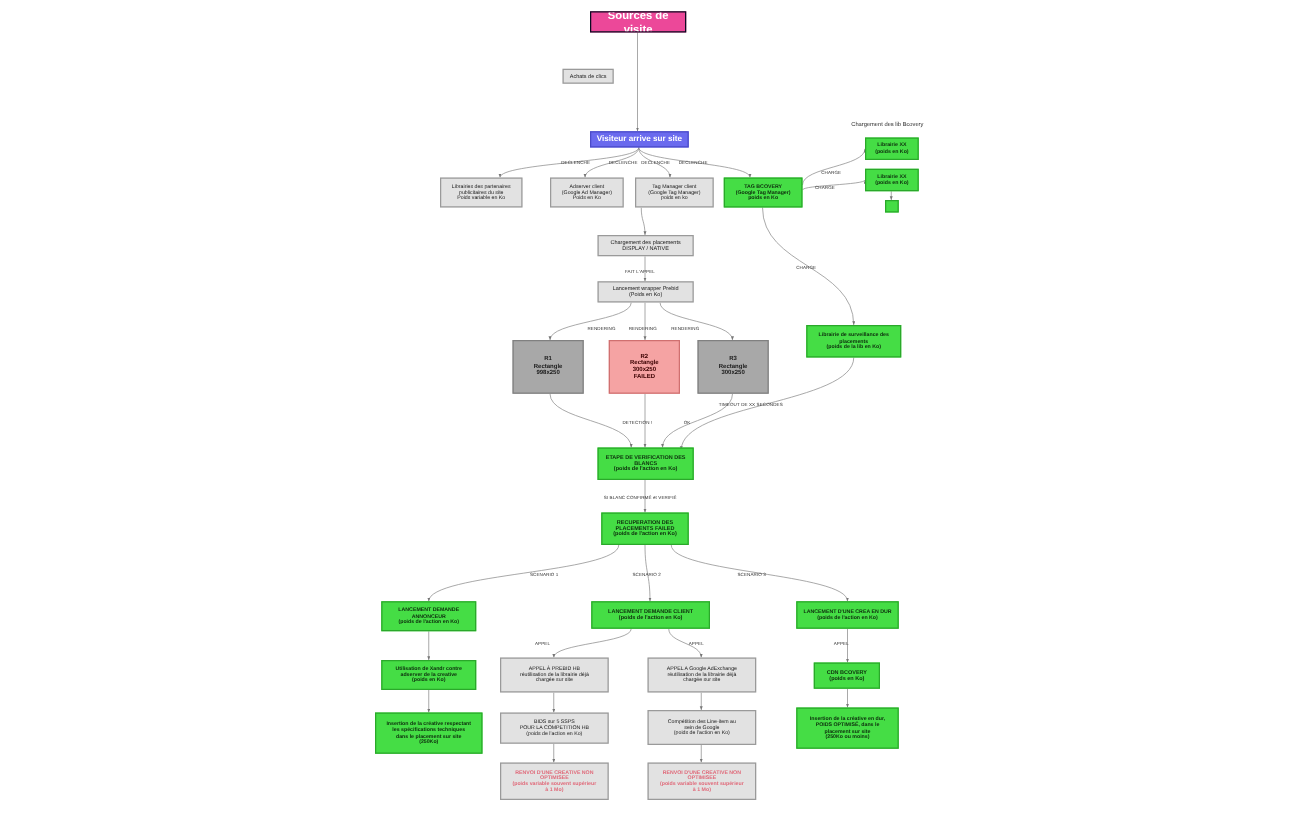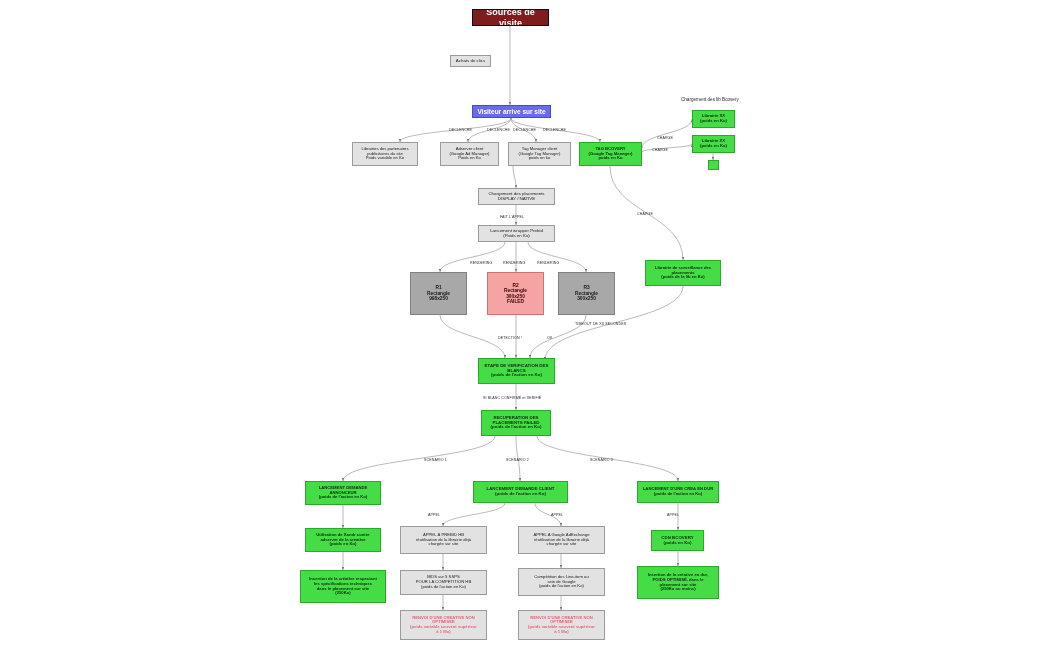--- a/index.html
+++ b/index.html
@@ -40,21 +40,21 @@
     background: #e8e8e8;
     color: #1a1a1a;
     padding: 2px 3px;
     overflow: hidden;
   }
   .node span {
     display: block;
     white-space: pre-line;
   }
   .title-node {
-    background: #7f1d1d;
+    background: #ec4899;
     border: 1px solid #0b0b22;
     color: #ffffff;
     font-weight: bold;
     font-size: 9px;
   }
   .visitor-node {
     background: #6a6aee;
     border: 1px solid #4a4ac8;
     color: #ffffff;
     font-weight: bold;

